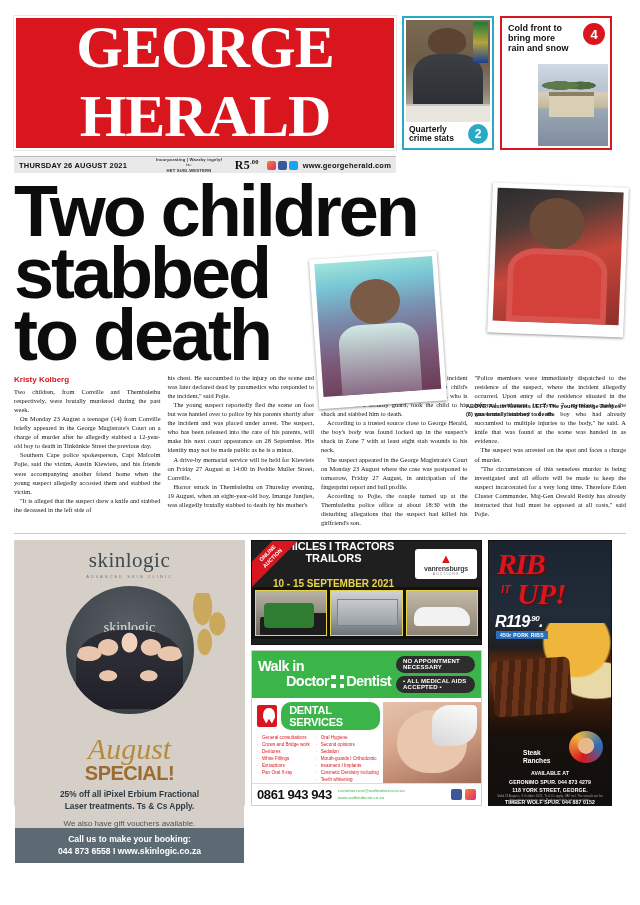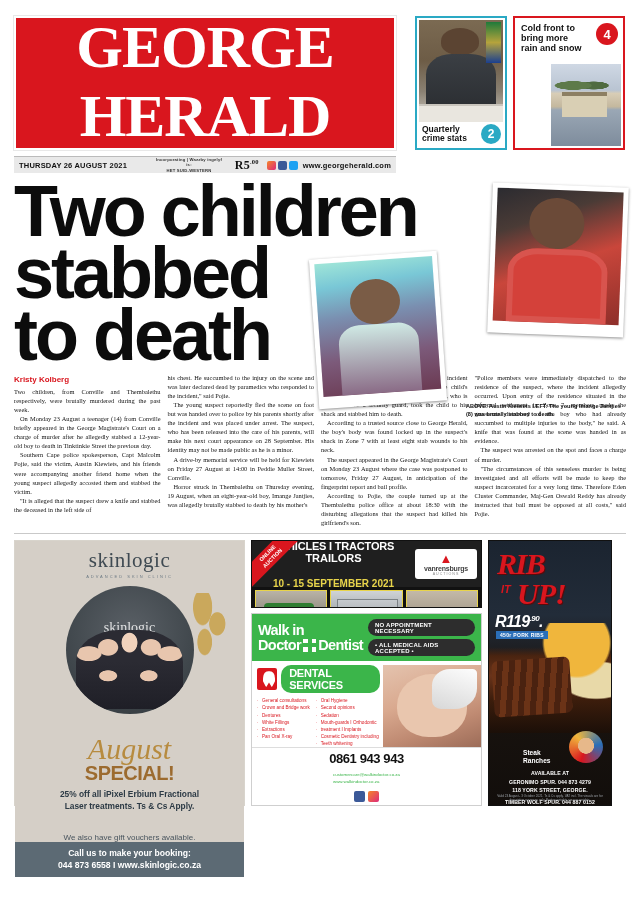--- a/index.html
+++ b/index.html
@@ -6,21 +6,21 @@
   body {
     width: 640px; height: 905px;
     background: #ffffff;
     font-family: "Liberation Sans", sans-serif;
     overflow: hidden;
     position: relative;
   }
   .page { width: 640px; height: 905px; position: relative; background:#fff; }
 
   
-  .topband { display: flex; padding: 16px 14px 0 14px; gap: 19px; align-items: flex-start; }
+  .topband { display: flex; padding: 16px 14px 0 14px; gap: 6px; align-items: flex-start; }
 
   .masthead-wrap { width: 382px; }
   .masthead {
     background: #d9161e;
     border: 2px solid #ffffff;
     outline: 1px solid #e8e8e8;
     height: 134px;
     display: flex; flex-direction: column;
     align-items: center; justify-content: center;
     padding: 4px 0 6px 0;
@@ -232,21 +232,21 @@
   .skin-leaf { position:absolute; right:12px; top:52px; width:42px; height:70px;
     background:
       radial-gradient(ellipse at 30% 20%, #c9a24a 0 22%, transparent 24%),
       radial-gradient(ellipse at 65% 44%, #c9a24a 0 20%, transparent 22%),
       radial-gradient(ellipse at 35% 70%, #c9a24a 0 18%, transparent 20%);
     opacity:.85; }
   .skin-aug { font-family:"Liberation Serif", serif; font-style:italic; font-size:30px;
               color:#b78b3f; margin-top:20px; line-height:1; }
   .skin-special { font-size:20px; font-weight:bold; color:#9c6b2f; letter-spacing:-.5px; margin-top:-2px; }
   .skin-offer { font-size:8.4px; font-weight:bold; color:#2c3a45; margin-top:4px; line-height:1.35; }
-  .skin-vouch { font-size:8px; color:#49555e; margin-top:21px; }
+  .skin-vouch { font-size:8px; color:#49555e; margin-top:7px; }
   .skin-foot { background:#5c6a74; color:#fff; text-align:center; padding:5px 0 6px 0;
                font-size:8.6px; font-weight:bold; line-height:1.4; }
 
   
   .ad-mid { width: 231px; display:flex; flex-direction:column; gap:5px; }
 
   .ad-auction { border:1px solid #111; background:#fff; position:relative; overflow:hidden; }
   .auc-top { background:#1f1f1f; display:flex; align-items:center; padding:4px 4px 4px 0; height:46px; }
   .auc-corner { position:absolute; left:-20px; top:6px; width:76px; transform: rotate(-45deg);
                 background:#d9161e; color:#fff; font-size:5.4px; font-weight:bold; text-align:center;
@@ -270,21 +270,21 @@
       background: linear-gradient(180deg,#c6cace,#9ba0a4); border:1px solid #7c8286;}
   .auc-ph.car { background: linear-gradient(180deg,#c3b9a8 0%, #a89d8c 52%, #8d8474 100%); }
   .auc-ph.car::after{ content:""; position:absolute; left:10%; top:36%; width:80%; height:42%;
       background:#f2f2f2; border-radius:10px 14px 4px 4px;}
   .auc-foot { background:#1f1f1f; color:#fff; text-align:center; font-size:7.6px;
               font-weight:bold; padding:4px 0; letter-spacing:-.1px;}
 
   .ad-walkin { border:1px solid #cfcfcf; background:#fff; flex:1; display:flex; flex-direction:column;}
   .wi-top { background:#3bb54a; display:flex; align-items:center; padding:5px 6px; gap:5px;}
   .wi-brand { color:#fff; font-weight:bold; font-size:14.5px; line-height:1.02; letter-spacing:-.6px; }
-  .wi-brand .row2 { display:flex; align-items:center; gap:2px; }
+  .wi-brand .row2 { display:flex; align-items:center; gap:2px;margin-left:28px; }
   .wi-cross { display:inline-block; width:13px; height:13px; background:#fff; position:relative; }
   .wi-cross::before, .wi-cross::after{ content:""; position:absolute; background:#3bb54a;}
   .wi-cross::before{ left:0; top:4.4px; width:13px; height:4.2px;}
   .wi-cross::after{ left:4.4px; top:0; width:4.2px; height:13px;}
   .wi-pills { flex:1; display:flex; flex-direction:column; gap:3px; align-items:flex-end; }
   .wi-pill { background:#2d2d2d; color:#fff; font-size:6px; font-weight:bold;
              padding:2.5px 7px; border-radius:9px; letter-spacing:.2px;}
   .wi-mid { flex:1; display:flex; position:relative; background:#fff; padding:4px 0 0 0;}
   .wi-left { width:56%; padding-left:5px; }
   .wi-dsbar { display:flex; align-items:center; gap:4px; }
@@ -297,21 +297,21 @@
   .wi-list { font-size:4.6px; line-height:1.55; color:#d9161e; list-style:none; }
   .wi-list li { position:relative; padding-left:5px; }
   .wi-list li::before{ content:"·"; position:absolute; left:0; }
   .wi-photo { flex:1; margin-left:3px; position:relative; overflow:hidden;
     background: linear-gradient(160deg,#e4c3ae 0%, #d9a98f 40%, #bf8a72 70%, #9c6c58 100%);}
   .wi-photo::before{ content:""; position:absolute; left:14%; top:10%; width:72%; height:78%;
      background:#e9c6ae; border-radius:50% 50% 45% 45%;}
   .wi-photo::after{ content:""; position:absolute; right:4%; top:4%; width:46%; height:50%;
      background: linear-gradient(200deg,#fdfdfd,#d7d7d7); border-radius:40% 10% 50% 20%;}
   .wi-foot { background:#fff; border-top:1px solid #ddd; display:flex; align-items:center;
-             padding:3px 5px; gap:6px;flex-direction:column;}
+             padding:3px 5px; gap:6px;}
   .wi-phone { font-size:13px; font-weight:bold; color:#111; letter-spacing:-.4px; }
   .wi-contact { font-size:4.4px; color:#3bb54a; line-height:1.5; flex:1; }
   .wi-socials { display:flex; gap:3px; }
   .wi-s { width:11px; height:11px; border-radius:2px; }
   .wi-s.fb { background:#3b5998; }
   .wi-s.ig { background: linear-gradient(135deg,#f58529,#dd2a7b); }
 
   
   .ad-spur { width: 124px; border:1px solid #111; position:relative; overflow:hidden;
     background: linear-gradient(180deg,#1b2430 0%, #222c39 28%, #1a1410 52%, #120e0b 100%); }

